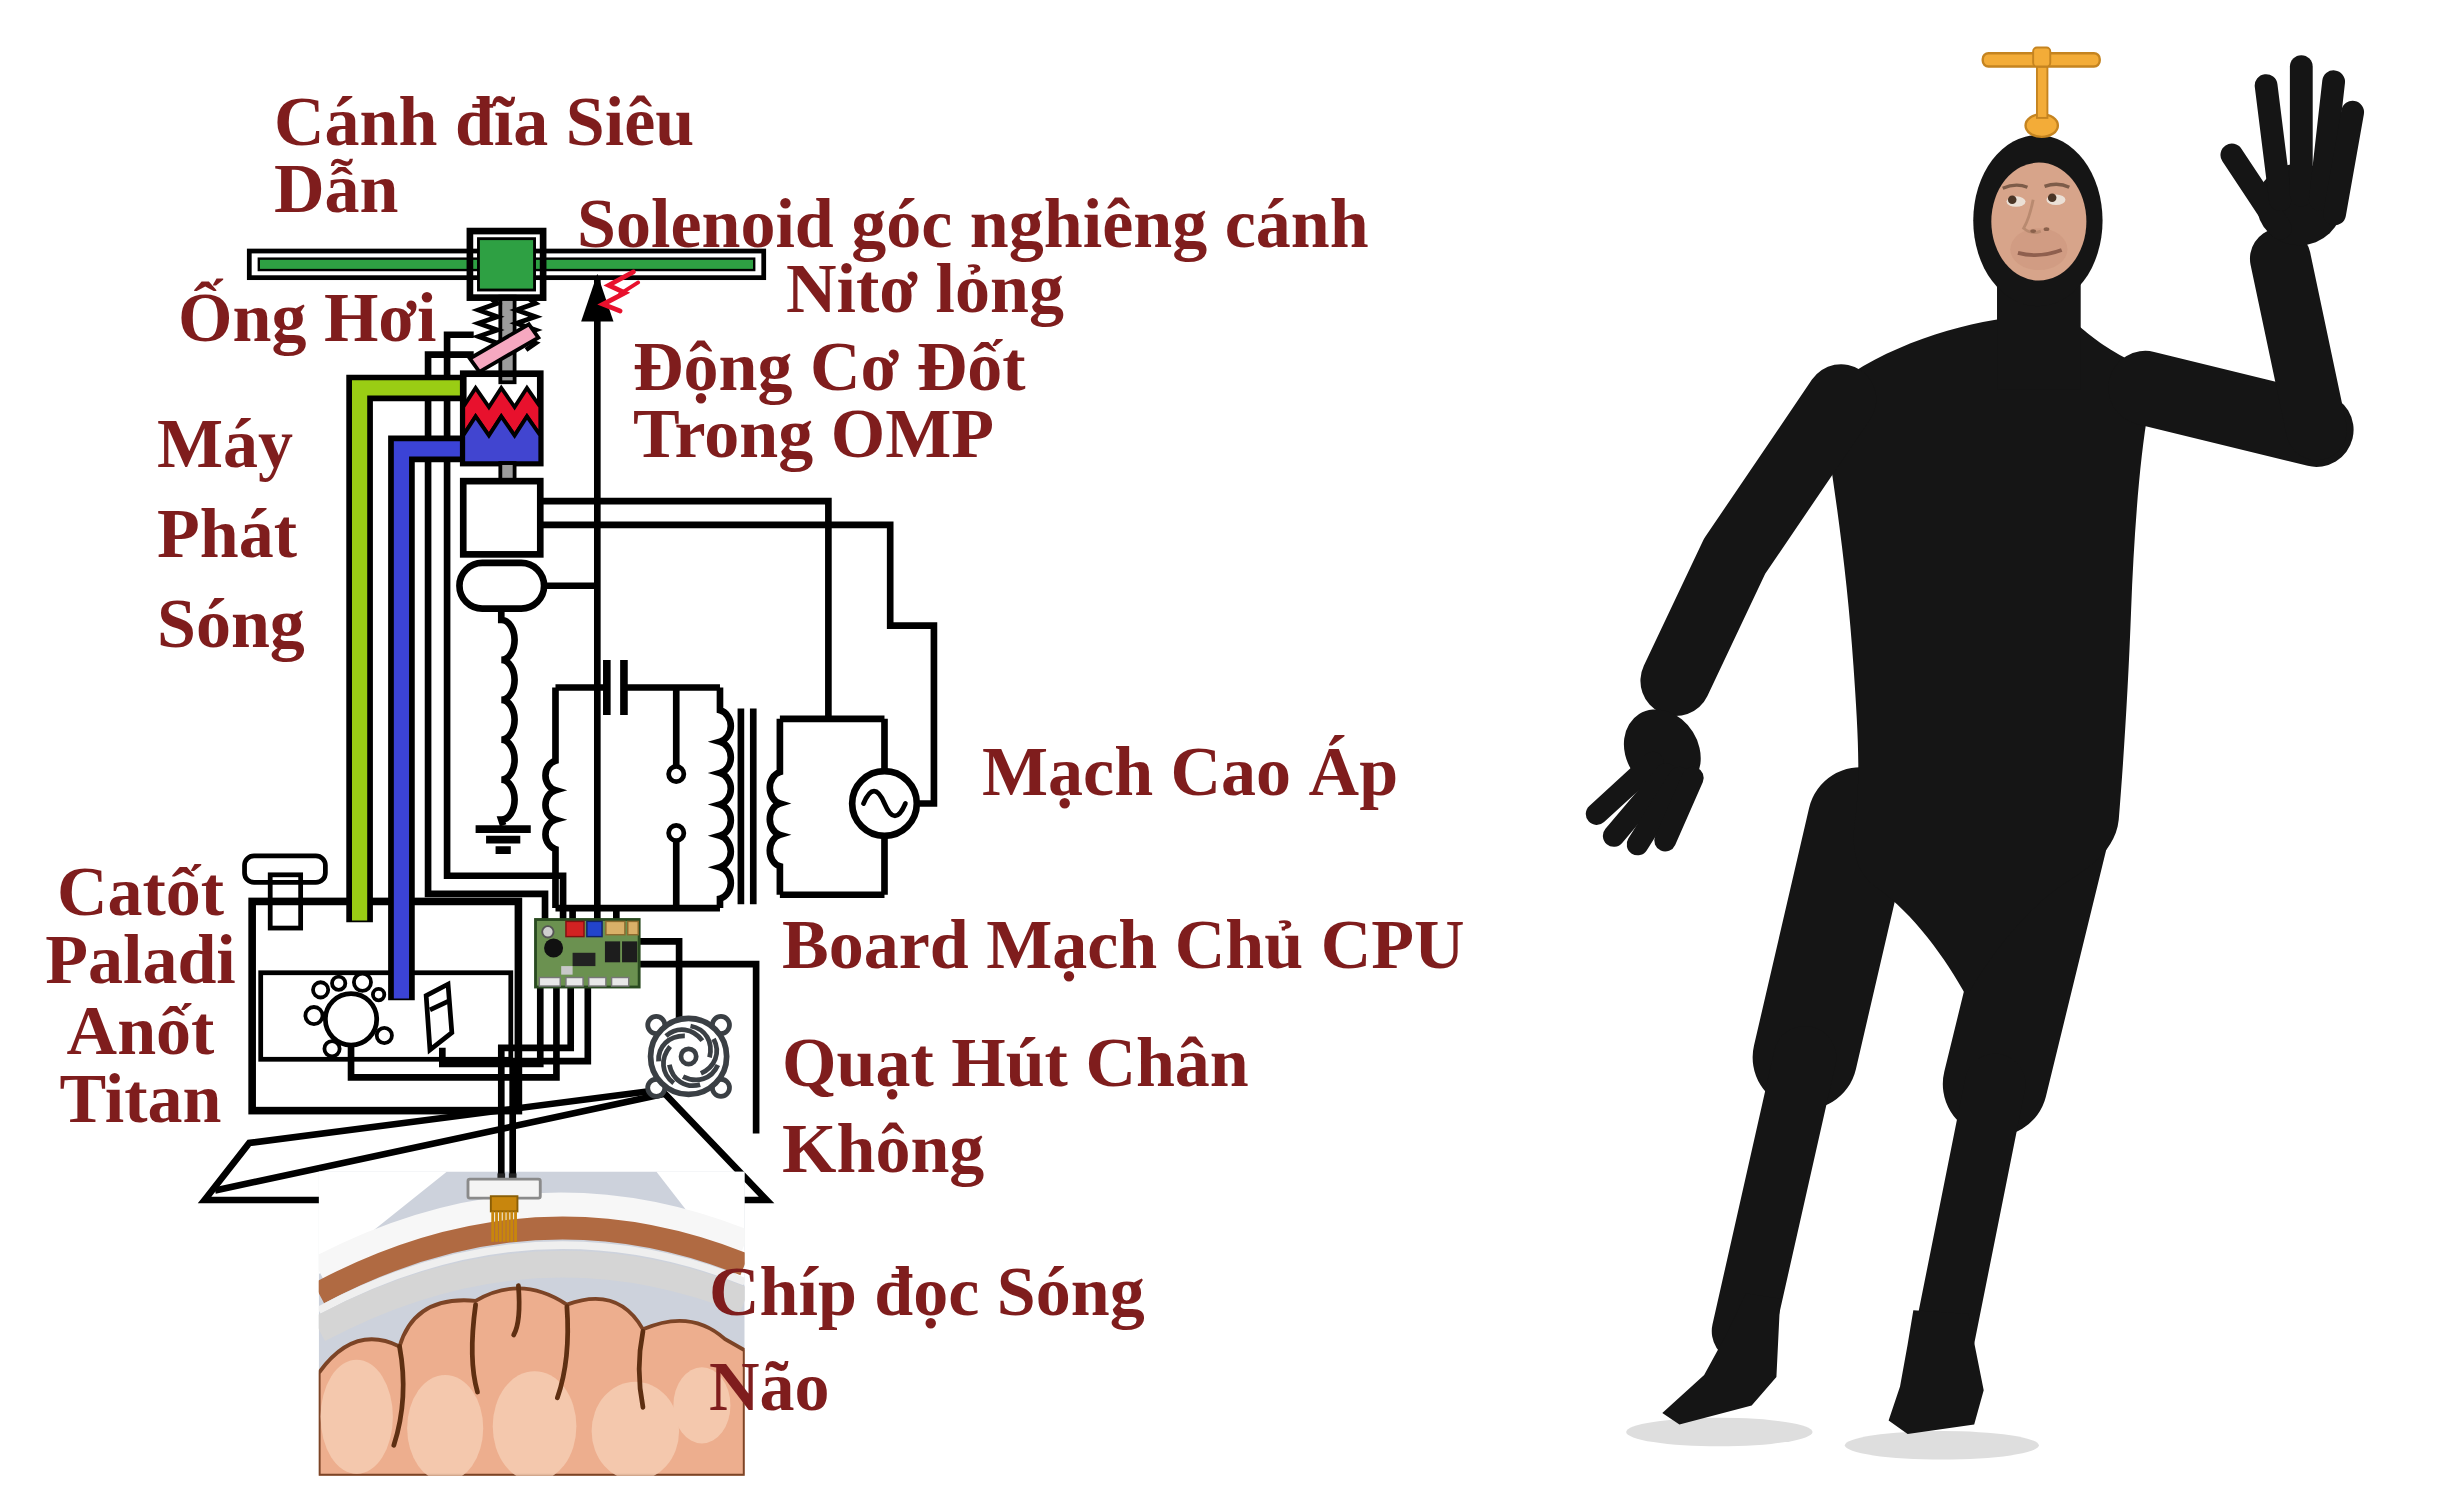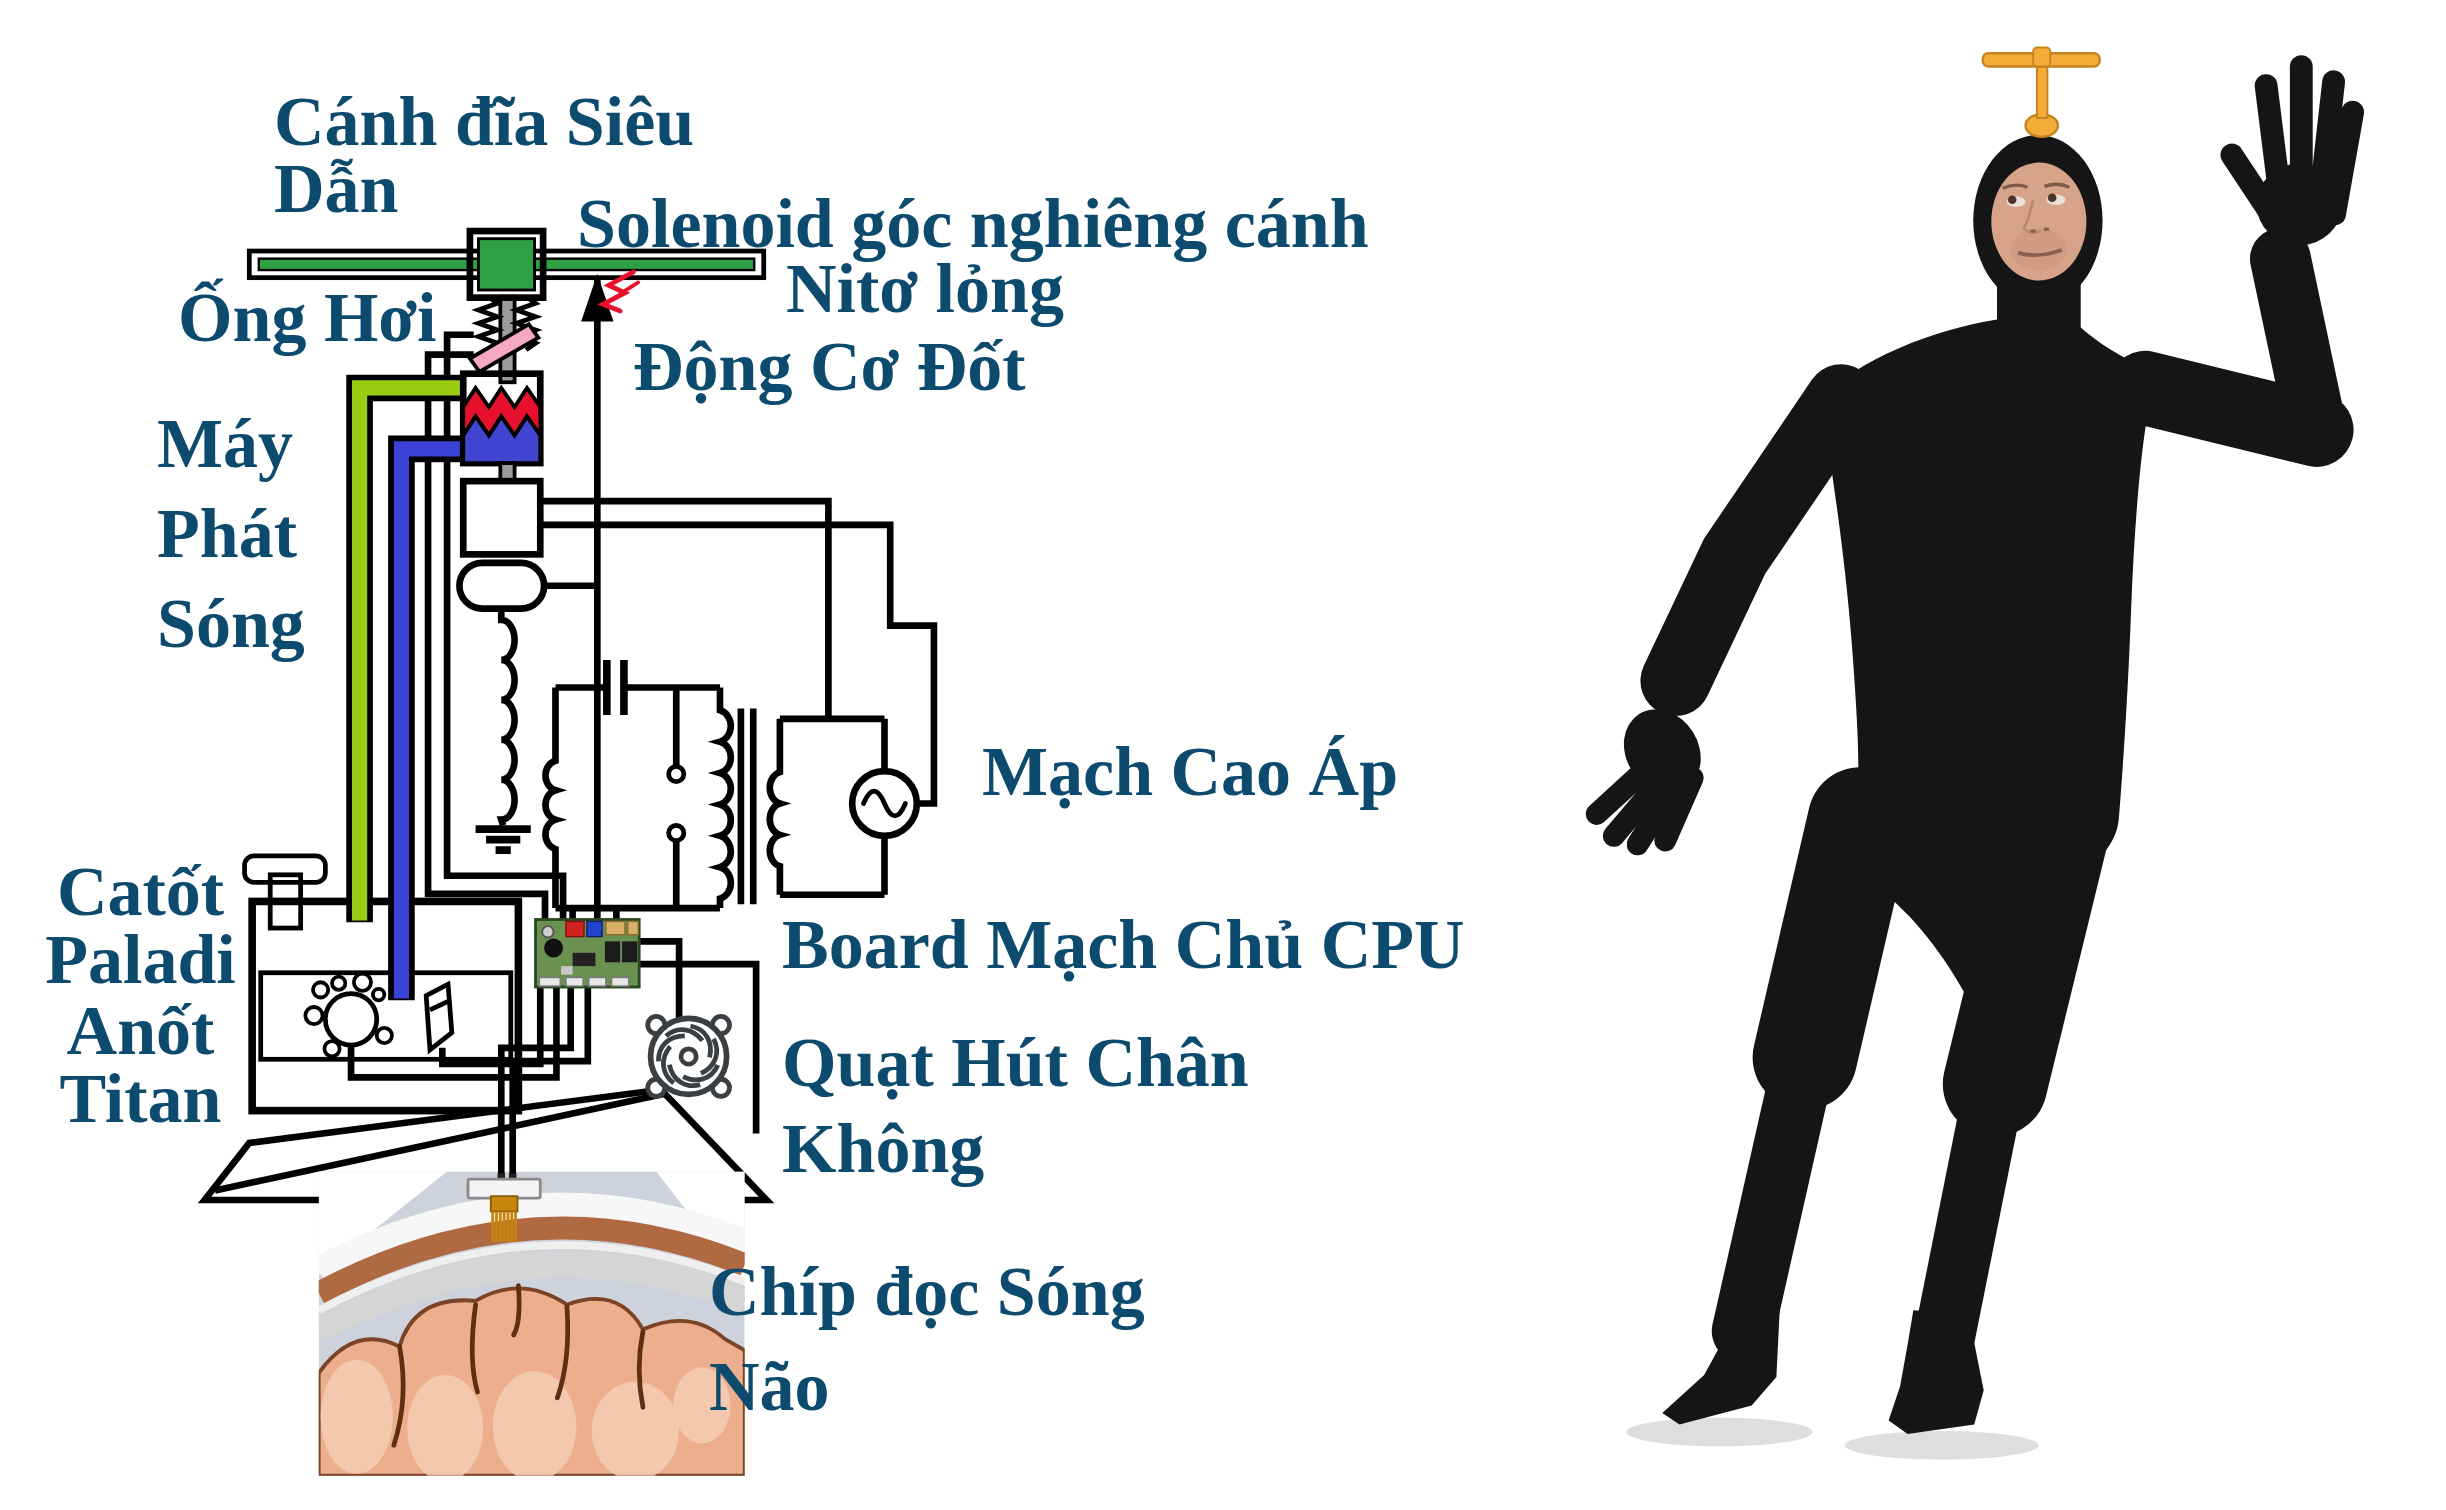--- a/index.html
+++ b/index.html
@@ -1,19 +1,19 @@
 <!DOCTYPE html>
 <html style="font-size:15px"><head>
 <meta charset="utf-8">
 <style>
   html,body{margin:0;padding:0;background:#fff;}
   .canvas{position:relative;width:2446px;height:1510px;background:#fff;overflow:hidden;
           font-family:"Liberation Serif",serif;}
   .layer{position:absolute;left:0;top:0;width:2446px;height:1510px;}
-  .lbl{position:absolute;font-weight:700;font-size:70px;color:#0c4a6e;white-space:nowrap;}
+  .lbl{position:absolute;font-weight:700;font-size:70px;color:#7f1d1d;white-space:nowrap;}
   .lbl div{white-space:nowrap;}
   .lh70{line-height:67px;} .lh72{line-height:68px;} .lh90{line-height:86px;}
   .lh95{line-height:90px;} .lh100{line-height:95px;}
   .ctr{text-align:center;}
   
   .w{stroke:#000;stroke-width:7;fill:none;}
   .w5{stroke:#000;stroke-width:5;fill:none;}
   .w8{stroke:#000;stroke-width:8;fill:none;stroke-linecap:butt;}
   .sym{stroke:#000;stroke-width:7;fill:none;}
   .round{stroke-linecap:round;stroke-linejoin:round;}
@@ -280,20 +280,21 @@
     <div>Cánh đĩa Siêu</div>
     <div>Dẫn</div>
   </div>
 
   <div class="lbl" style="left:577px;top:184px;">Solenoid góc nghiêng cánh</div>
 
   <div class="lbl" style="left:786px;top:235px;margin-top:14px;">Nitơ lỏng</div>
 
   <div class="lbl lh70" style="left:633px;top:333px;">
     <div>Động Cơ Đốt</div>
+    <div>Trong OMP</div>
   </div>
 
   <div class="lbl" style="left:178px;top:278px;">Ống Hơi</div>
 
   <div class="lbl lh95" style="left:157px;top:399px;">
     <div>Máy</div>
     <div>Phát</div>
     <div>Sóng</div>
   </div>
 

